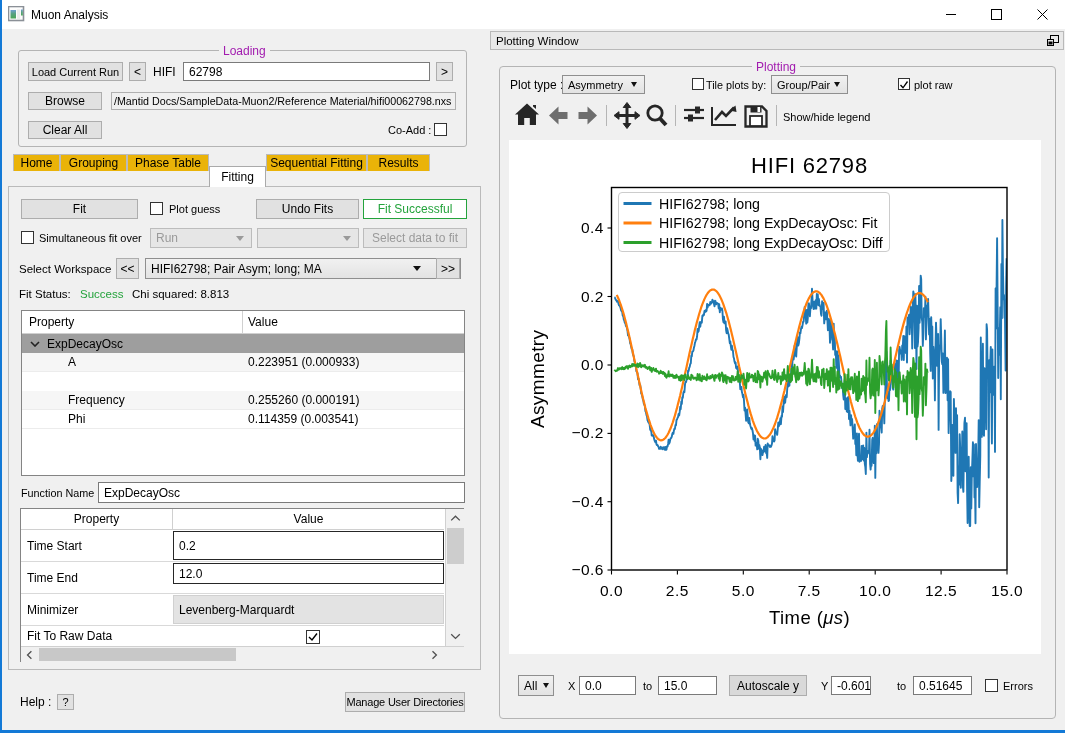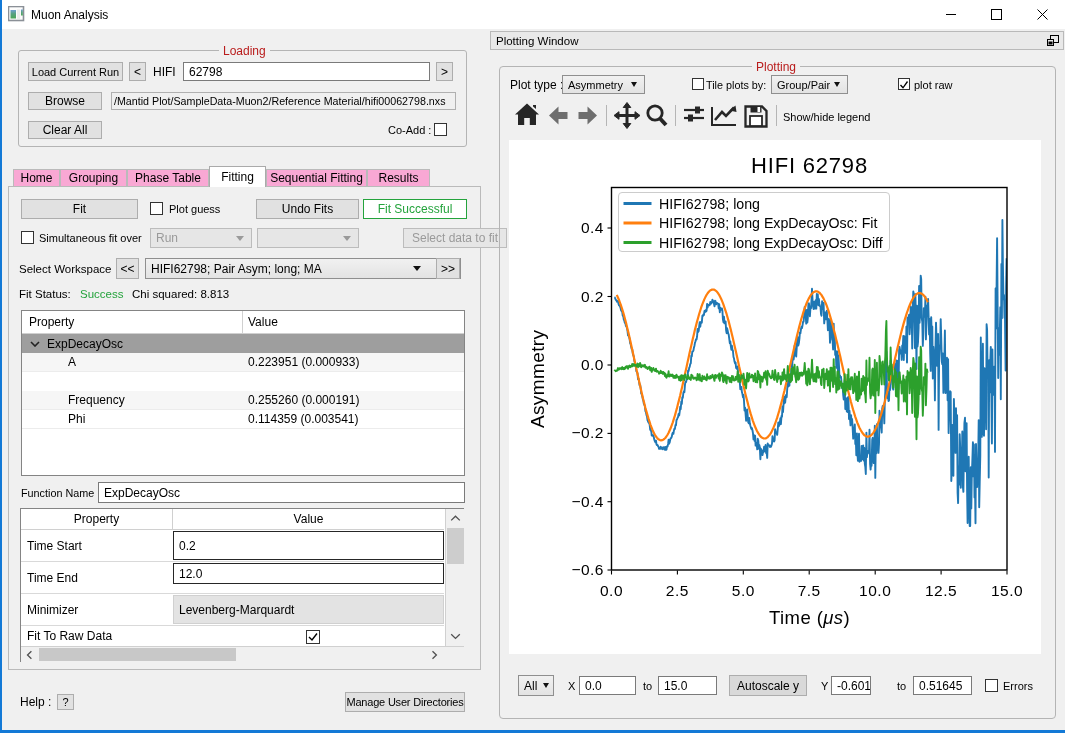--- a/index.html
+++ b/index.html
@@ -14,22 +14,22 @@
   display:flex; align-items:center; justify-content:center; font-size:12px; white-space:nowrap; overflow:hidden; }
 .fld { position:absolute; background:#fff; border:1px solid #7a7a7a;
   display:flex; align-items:center; padding-left:5px; font-size:12px; white-space:nowrap; overflow:hidden; }
 .lbl { position:absolute; font-size:12px; display:flex; align-items:center; white-space:nowrap; }
 .cb { position:absolute; width:13px; height:13px; background:#fff; border:1px solid #333; }
 .combo { position:absolute; background:linear-gradient(#f1f1f1,#e3e3e3); border:1px solid #8f8f8f;
   display:flex; align-items:center; padding-left:5px; font-size:12px; }
 .tri { position:absolute; width:0; height:0; border-left:4px solid transparent;
   border-right:4px solid transparent; border-top:5px solid #111; }
 .gbox { position:absolute; border:1px solid #b4b4b4; border-radius:3px; }
-.glab { position:absolute; background:#f0f0f0; color:#b91c1c; font-size:12px; padding:0 4px; }
-.tab { position:absolute; top:169px; height:17px; background:#f9a8d4;
+.glab { position:absolute; background:#f0f0f0; color:#a21caf; font-size:12px; padding:0 4px; }
+.tab { position:absolute; top:154px; height:17px; background:#eab308;
   border:1px solid #bababa; border-bottom:none; display:flex; align-items:center; justify-content:center; font-size:12px; }
 .green { color:#24a33c; }
 .dis { background:#e6e6e6; color:#9a9a9a; border:1px solid #bcbcbc; }
 svg text { font-family:"Liberation Sans", sans-serif; }
 </style></head>
 <body>
 <div id="win"></div>
 <div id="titlebar"></div>
 <div id="bleft"></div>
 <div id="bbot"></div>
@@ -56,21 +56,21 @@
 </svg>
 
 <div class="gbox" style="left:18px; top:50px; width:449px; height:97px;"></div>
 <div class="glab" style="left:219px; top:44px;">Loading</div>
 <div class="btn" style="left:28px; top:62px; width:95px; height:19px; font-size:11px;">Load Current Run</div>
 <div class="btn" style="left:129px; top:62px; width:17px; height:19px;">&lt;</div>
 <div class="lbl" style="left:153px; top:62px; height:19px;">HIFI</div>
 <div class="fld" style="left:183px; top:62px; width:247px; height:19px;">62798</div>
 <div class="btn" style="left:436px; top:62px; width:17px; height:19px;">&gt;</div>
 <div class="btn" style="left:28px; top:92px; width:74px; height:18px;">Browse</div>
-<div class="fld" style="left:111px; top:92px; width:345px; height:18px; background:#f0f0f0; border-color:#b0b0b0; padding-left:2px; font-size:10.7px;">/Mantid Plot/SampleData-Muon2/Reference Material/hifi00062798.nxs</div>
+<div class="fld" style="left:111px; top:92px; width:345px; height:18px; background:#f0f0f0; border-color:#b0b0b0; padding-left:2px; font-size:10.7px;">/Mantid Docs/SampleData-Muon2/Reference Material/hifi00062798.nxs</div>
 <div class="btn" style="left:28px; top:121px; width:74px; height:18px;">Clear All</div>
 <div class="lbl" style="left:388px; top:121px; height:18px; font-size:11px;">Co-Add :</div>
 <div class="cb" style="left:434px; top:123px;"></div>
 
 <div class="tab" style="left:13px; width:47px;">Home</div>
 <div class="tab" style="left:60px; width:67px;">Grouping</div>
 <div class="tab" style="left:127px; width:82px;">Phase Table</div>
 <div class="tab" style="left:266px; width:101px;">Sequential Fitting</div>
 <div class="tab" style="left:367px; width:63px;">Results</div>
 <div class="abs" style="left:8px; top:186px; width:473px; height:484px; border:1px solid #bababa; background:#f0f0f0;"></div>
@@ -81,21 +81,21 @@
 <div class="lbl" style="left:169px; top:199px; height:20px; font-size:11px;">Plot guess</div>
 <div class="btn" style="left:256px; top:199px; width:103px; height:20px;">Undo Fits</div>
 <div class="btn" style="left:363px; top:199px; width:104px; height:20px; background:#fff; border:1px solid #24a33c; color:#24a33c;">Fit Successful</div>
 
 <div class="cb" style="left:21px; top:231px;"></div>
 <div class="lbl" style="left:39px; top:228px; height:20px; font-size:11px;">Simultaneous fit over</div>
 <div class="combo dis" style="left:150px; top:228px; width:102px; height:20px;">Run</div>
 <div class="tri" style="left:236px; top:236px; border-top-color:#9a9a9a;"></div>
 <div class="combo dis" style="left:257px; top:228px; width:102px; height:20px;"></div>
 <div class="tri" style="left:343px; top:236px; border-top-color:#9a9a9a;"></div>
-<div class="btn dis" style="left:363px; top:228px; width:104px; height:20px;margin-left:40px;">Select data to fit</div>
+<div class="btn dis" style="left:363px; top:228px; width:104px; height:20px;">Select data to fit</div>
 
 <div class="lbl" style="left:19px; top:258px; height:21px; font-size:11.5px;">Select Workspace</div>
 <div class="btn" style="left:116px; top:258px; width:23px; height:21px;">&lt;&lt;</div>
 <div class="combo" style="left:145px; top:258px; width:316px; height:21px;">HIFI62798; Pair Asym; long; MA</div>
 <div class="tri" style="left:413px; top:266px;"></div>
 <div class="btn" style="left:436px; top:258px; width:24px; height:21px;">&gt;&gt;</div>
 
 <div class="lbl" style="left:19px; top:287px; height:13px; font-size:11.5px;">Fit Status:<span class="green" style="position:absolute; left:61px;">Success</span><span style="position:absolute; left:113px; width:200px;">Chi squared: 8.813</span></div>
 
 <div class="abs" style="left:21px; top:310px; width:444px; height:166px; border:1px solid #848484; background:#fff;">

